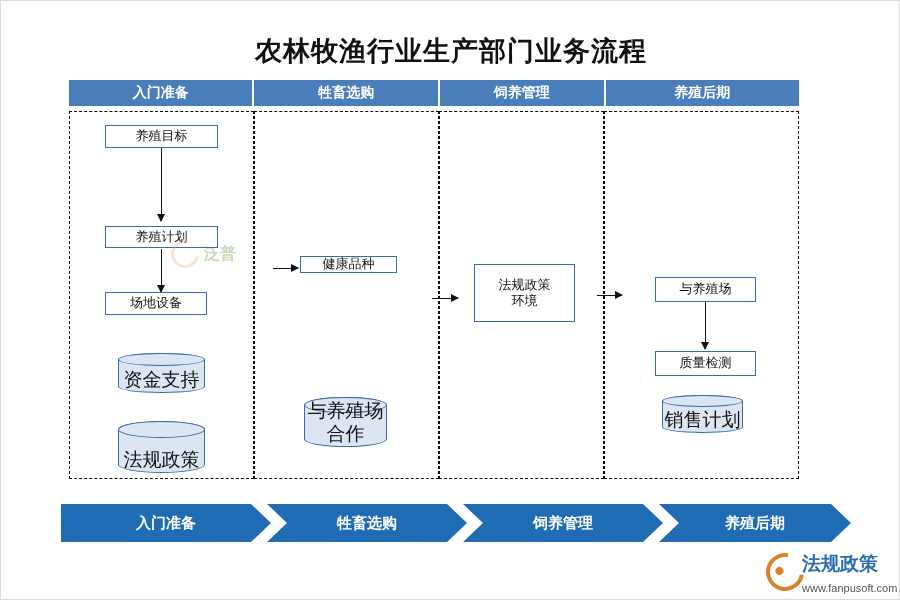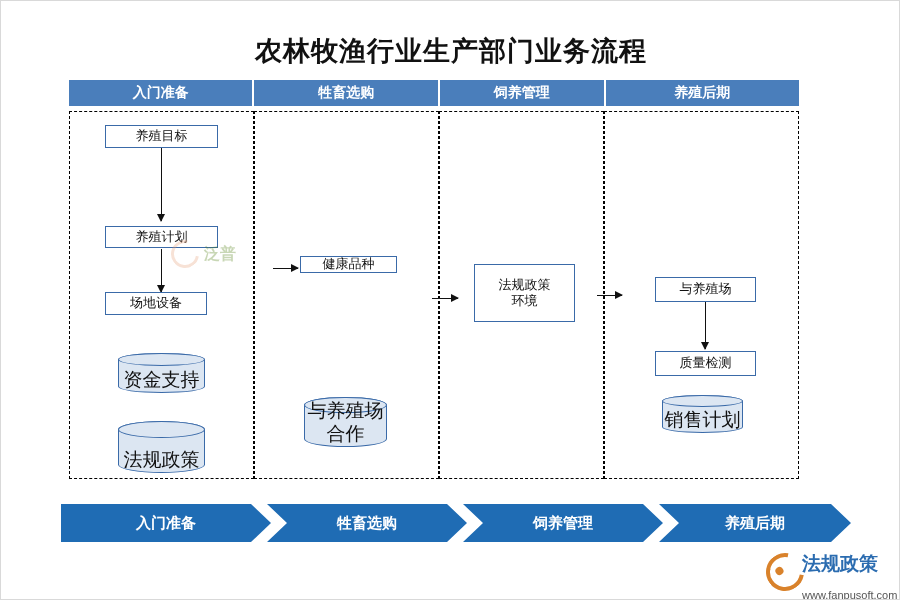--- a/index.html
+++ b/index.html
@@ -139,21 +139,21 @@
   }
   .logo .mark::after{
     content:"";position:absolute;left:7px;top:7px;width:8px;height:8px;border-radius:50%;
     background:#d9822b;
   }
   .logo .name{
     position:absolute;left:36px;top:0px;font-size:19px;font-weight:bold;color:#2b6cb0;
     font-family:"Liberation Serif", serif;
   }
   .logo .url{
-    position:absolute;left:36px;top:38px;font-size:11px;color:#555555;
+    position:absolute;left:36px;top:31px;font-size:11px;color:#555555;
     font-family:"Liberation Sans", sans-serif;
   }
 </style>
 </head>
 <body>
 
 <div class="title">农林牧渔行业生产部门业务流程</div>
 
 <div class="header-band">
   <div class="header-cell hc0">入门准备</div>

